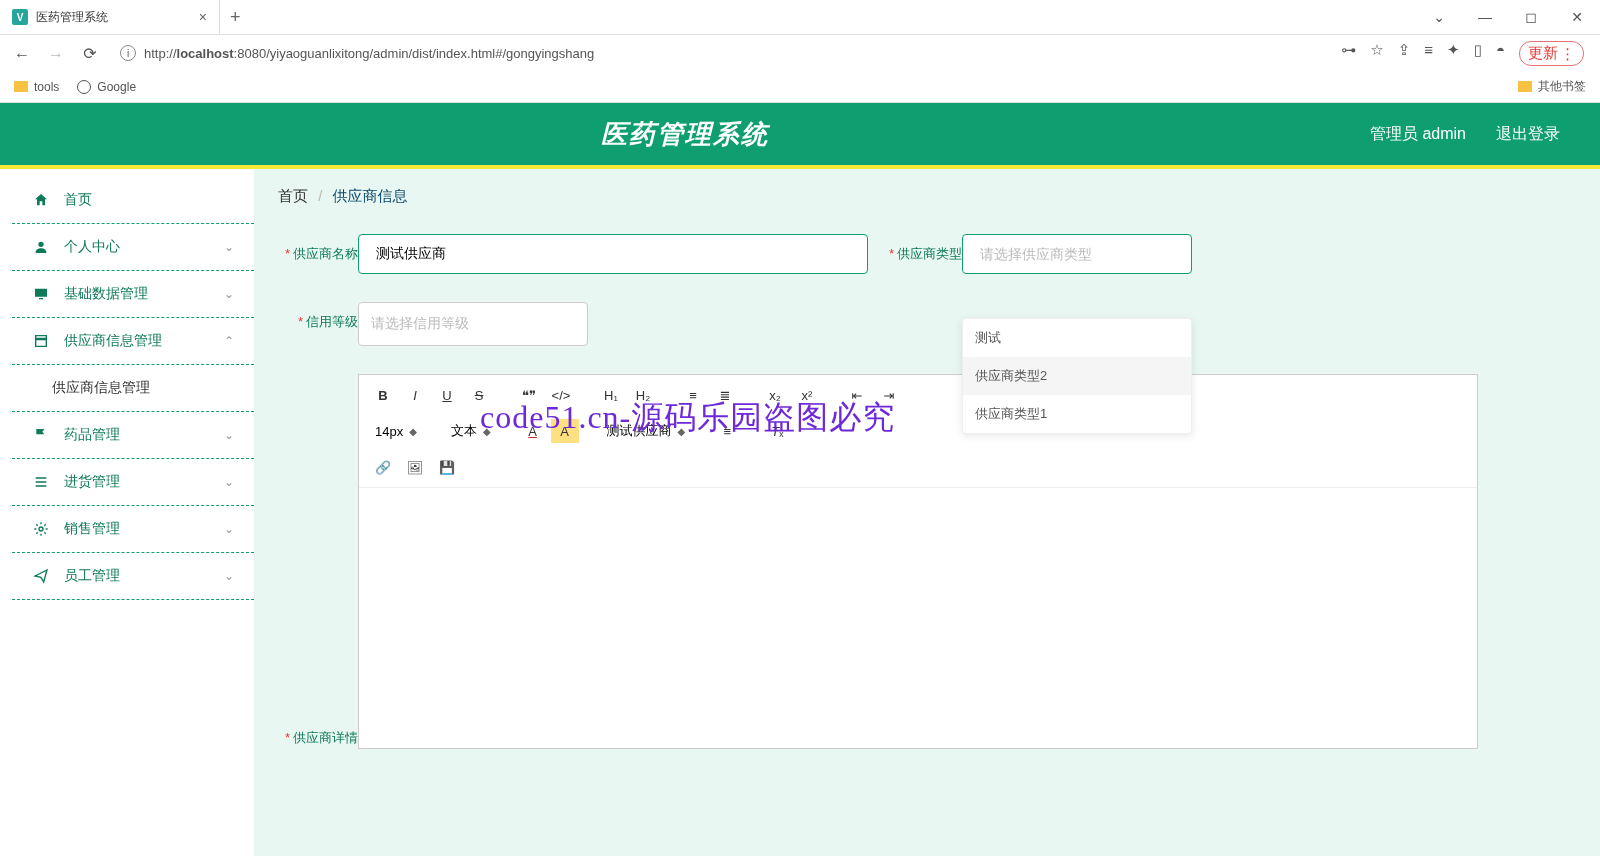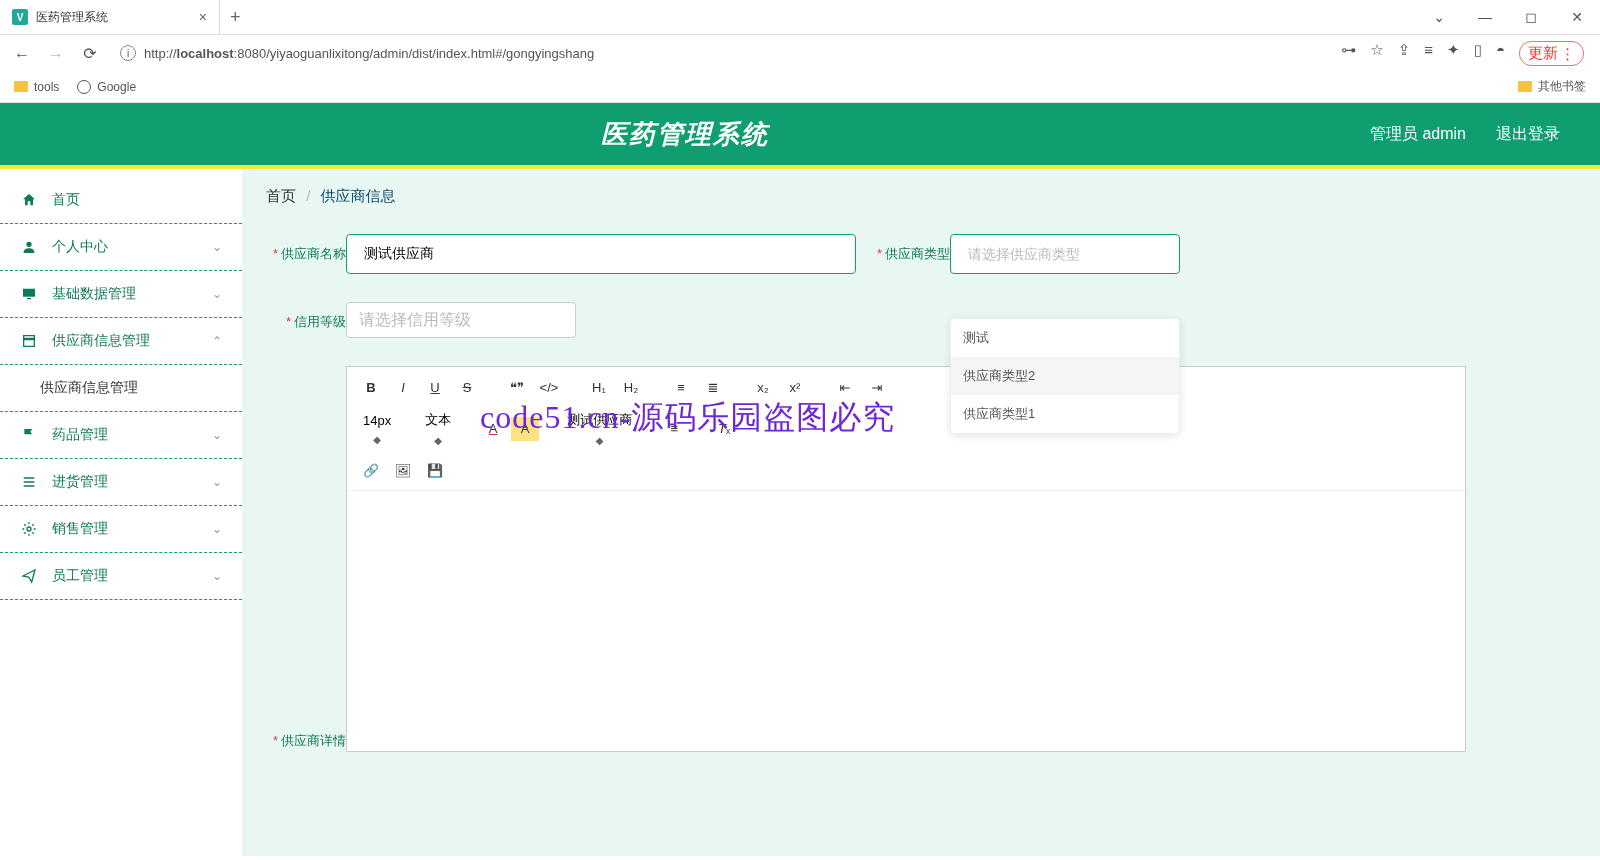--- a/index.html
+++ b/index.html
@@ -27,21 +27,21 @@
 .bm-folder { width: 14px; height: 11px; background: #f5c242; border-radius: 1px; }
 .bm-globe { width: 14px; height: 14px; border: 1.5px solid #555; border-radius: 50%; }
 .other-bm { margin-left: auto; display: flex; align-items: center; gap: 6px; }
 
 
 .app-header { height: 66px; background: #0e9e6f; border-bottom: 4px solid #f5e83a; display: flex; align-items: center; color: #fff; }
 .app-title { flex: 1; text-align: center; font-size: 26px; font-weight: bold; font-style: italic; letter-spacing: 2px; }
 .header-right { display: flex; gap: 30px; padding-right: 40px; font-size: 16px; }
 
 
-.layout { display: flex; height: calc(860px - 35px - 36px - 32px - 70px); }
+.layout { display: flex; height: calc(860px - 35px - 36px - 32px - 70px); margin-left: 12px; }
 .sidebar { width: 242px; background: #fff; padding-top: 8px; }
 .menu-item { display: flex; align-items: center; padding: 14px 20px; color: #0e7a5a; font-size: 14px; border-bottom: 1px dashed #0e9e6f; cursor: pointer; }
 .menu-item.sub { padding-left: 40px; color: #333; border-bottom: 1px dashed #0e9e6f; }
 .menu-icon { width: 18px; margin-right: 14px; display: inline-flex; align-items: center; justify-content: center; }
 .menu-icon svg { width: 16px; height: 16px; fill: #0e7a5a; }
 .chevron { margin-left: auto; color: #999; font-size: 12px; }
 
 .main { flex: 1; background: #e8f7f2; padding: 18px 24px; overflow: auto; }
 .breadcrumb { font-size: 15px; color: #555; margin-bottom: 28px; }
 .breadcrumb .home { color: #333; font-weight: 500; }
@@ -49,32 +49,32 @@
 .breadcrumb .cur { color: #0c4a6e; }
 
 .form-row { display: flex; margin-bottom: 28px; }
 .form-group { display: flex; align-items: flex-start; }
 .fg-label { width: 80px; text-align: right; font-size: 13px; color: #0e7a5a; padding-top: 10px; line-height: 1.6; }
 .fg-label .req { color: #e53935; margin-right: 3px; }
 .fg-input { height: 40px; border: 1px solid #0e9e6f; border-radius: 4px; padding: 0 17px; font-size: 14px; background: #fff; outline: none; }
 .fg-input::placeholder { color: #bbb; }
 .fg-input.wide { width: 510px; }
 .fg-input.med { width: 230px; }
-.fg-select { height: 36px; width: 230px; border: 1px solid #ccc; border-radius: 4px; padding: 0 12px; font-size: 16px; background: #fff; color: #bbb; display: flex; align-items: center; }
+.fg-select { height: 44px; width: 230px; border: 1px solid #ccc; border-radius: 4px; padding: 0 12px; font-size: 14px; background: #fff; color: #bbb; display: flex; align-items: center; }
 
 .dropdown { position: absolute; background: #fff; border: 1px solid #eee; border-radius: 4px; box-shadow: 0 2px 8px rgba(0,0,0,0.1); width: 230px; margin-top: 44px; z-index: 10; }
 .dd-item { padding: 10px 12px; font-size: 13px; color: #555; cursor: pointer; }
 .dd-item.hover { background: #f5f5f5; }
 
 
 .editor-wrap { border: 1px solid #ccc; background: #fff; width: 1120px; }
 .editor-toolbar { padding: 8px 10px; border-bottom: 1px solid #eee; display: flex; flex-wrap: wrap; gap: 4px; align-items: center; }
 .tb-btn { min-width: 28px; height: 24px; display: inline-flex; align-items: center; justify-content: center; font-size: 13px; color: #333; cursor: pointer; padding: 0 4px; }
 .tb-sep { width: 14px; }
-.tb-select { display: inline-flex; align-items: center; gap: 6px; padding: 0 6px; font-size: 13px; flex-direction: column; }
+.tb-select { display: inline-flex; align-items: center; gap: 6px; padding: 0 6px; font-size: 13px; }
 .tb-select .caret { font-size: 10px; color: #666; }
 .editor-body { min-height: 260px; padding: 12px; }
 
 .watermark { position: absolute; color: #6d28d9; font-size: 32px; font-weight: 500; left: 480px; top: 396px; pointer-events: none; font-family: "SimSun", serif; letter-spacing: 1px; }
 </style>
 </head>
 <body>
 
 <div class="chrome-top">
   <div class="tab">

